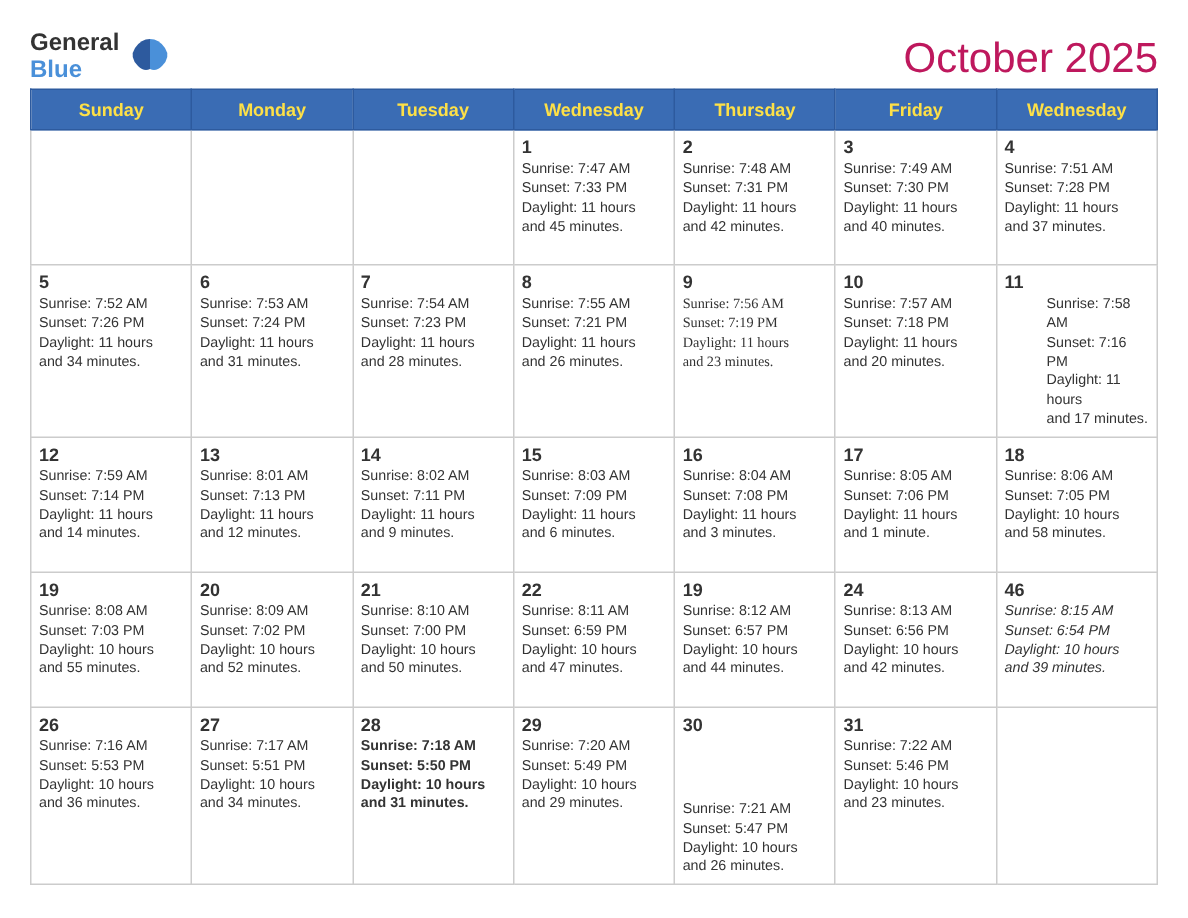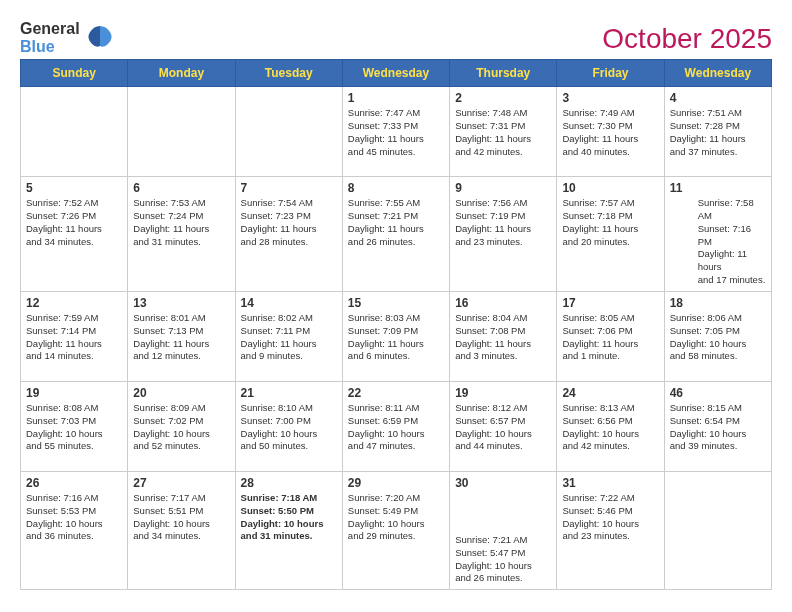--- a/index.html
+++ b/index.html
@@ -162,21 +162,21 @@
         </td>
         <td>
           <div class="day-num">8</div>
           <div class="day-info" style="white-space: pre-line;">Sunrise: 7:55 AM
 Sunset: 7:21 PM
 Daylight: 11 hours
 and 26 minutes.</div>
         </td>
         <td>
           <div class="day-num">9</div>
-          <div class="day-info" style="white-space: pre-line;">Sunrise: 7:56 AM
+          <div class="day-info" style="white-space: pre-line; font-family: Liberation Serif, serif;">Sunrise: 7:56 AM
 Sunset: 7:19 PM
 Daylight: 11 hours
 and 23 minutes.</div>
         </td>
         <td>
           <div class="day-num">10</div>
           <div class="day-info" style="white-space: pre-line;">Sunrise: 7:57 AM
 Sunset: 7:18 PM
 Daylight: 11 hours
 and 20 minutes.</div>
@@ -278,21 +278,21 @@
         </td>
         <td>
           <div class="day-num">24</div>
           <div class="day-info" style="white-space: pre-line;">Sunrise: 8:13 AM
 Sunset: 6:56 PM
 Daylight: 10 hours
 and 42 minutes.</div>
         </td>
         <td>
           <div class="day-num">46</div>
-          <div class="day-info" style="white-space: pre-line;">Sunrise: 8:15 AM
+          <div class="day-info" style="white-space: pre-line; font-style: italic;">Sunrise: 8:15 AM
 Sunset: 6:54 PM
 Daylight: 10 hours
 and 39 minutes.</div>
         </td>
       </tr>
       <tr class="week-row">
         <td>
           <div class="day-num">26</div>
           <div class="day-info" style="white-space: pre-line;">Sunrise: 7:16 AM
 Sunset: 5:53 PM

